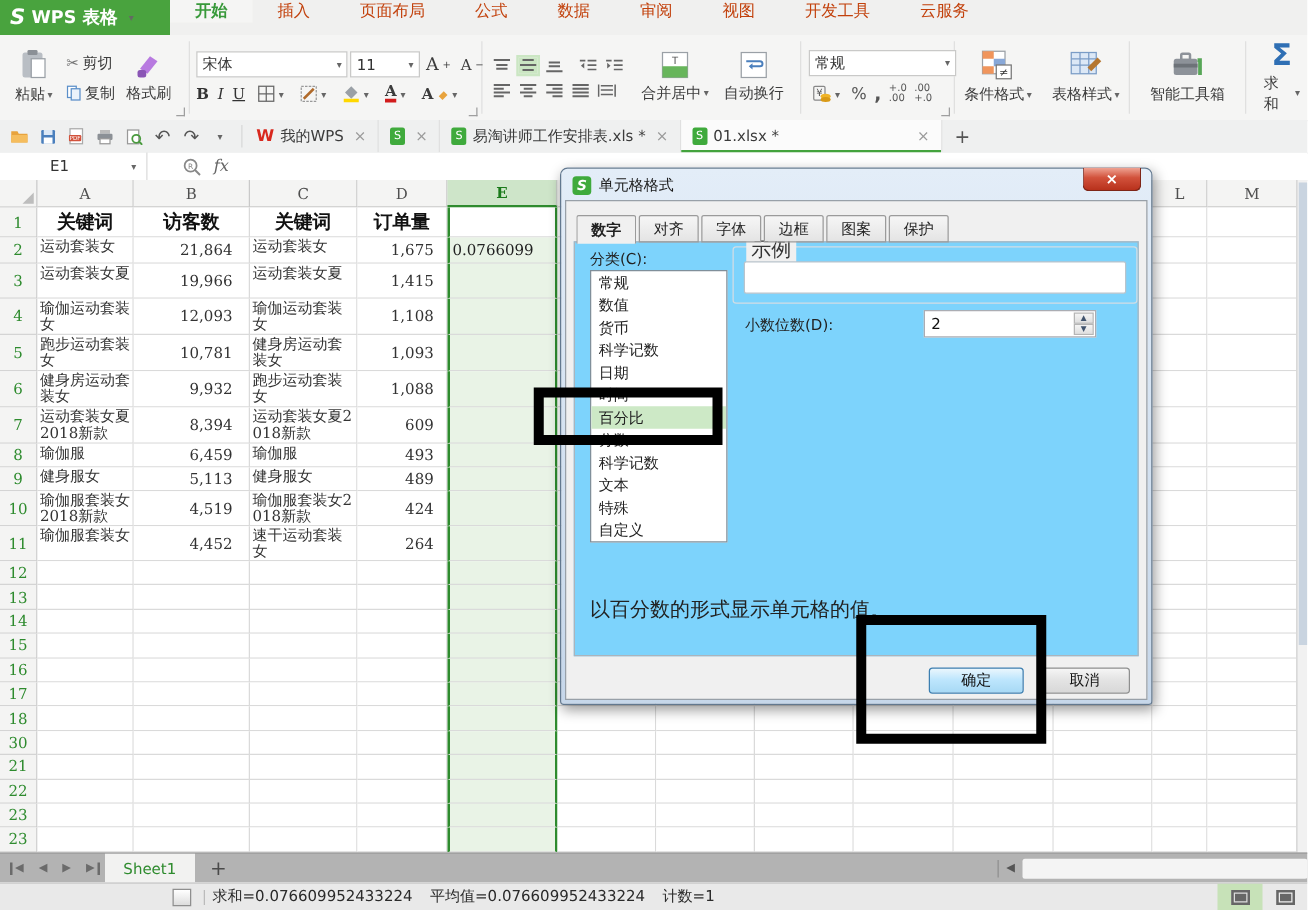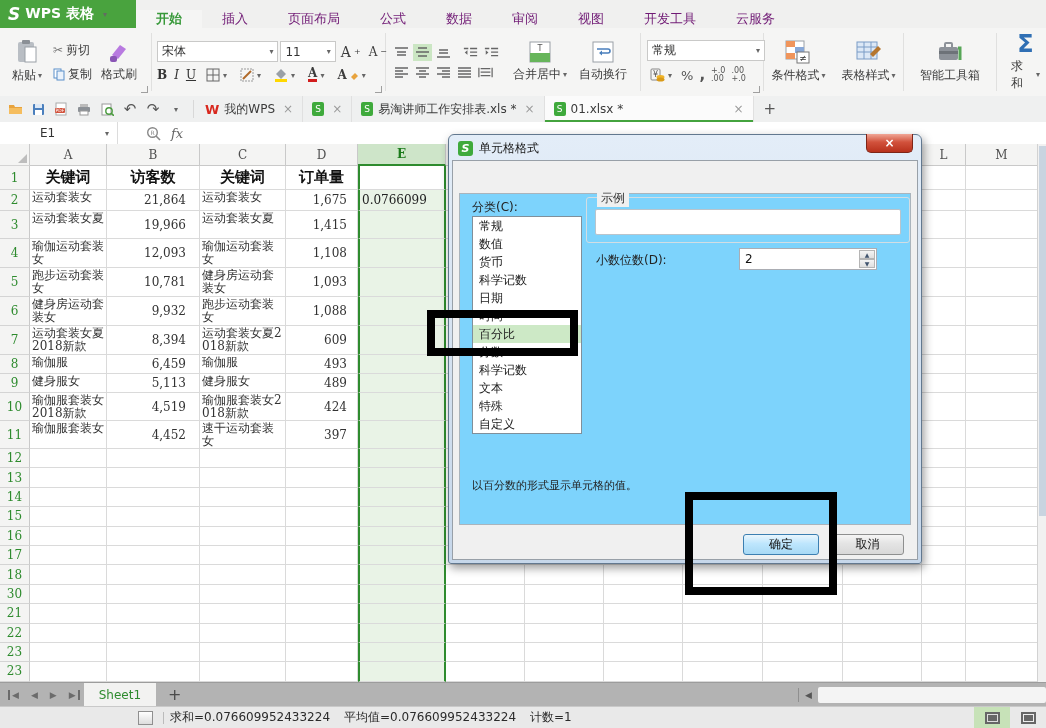--- a/index.html
+++ b/index.html
@@ -6,22 +6,22 @@
   body{width:1046px;height:728px;overflow:hidden;position:relative;background:#fff;
        font-family:"DejaVu Sans","Liberation Sans",sans-serif;font-size:12px;color:#333}
   .serif{font-family:"DejaVu Serif","Liberation Serif",serif}
 
   
   .titlebar{position:absolute;left:0;top:0;width:1046px;height:28px;background:#f0f0ef;display:flex}
   .logo{width:120px;background:#49a33e;color:#fff;display:flex;align-items:center;padding:0 8px;gap:5px;flex:0 0 auto}
   .logo-s{font-weight:bold;font-size:17px;font-style:italic}
   .logo-t{font-weight:bold;font-size:14px}
   .logo .caret{font-size:8px;margin-left:4px;opacity:.9}
-  .menutabs{display:flex;align-items:flex-end}
-  .mtab{padding:0 20px;display:flex;align-items:center;font-size:13px;color:#701a75}
+  .menutabs{display:flex;align-items:flex-start}
+  .mtab{padding:0 20px;display:flex;align-items:center;font-size:13px;color:#c2410c}
   .mtab.active{background:#f5f5f4;color:#38993a;font-weight:bold}
 
   
   .ribbon{position:absolute;left:0;top:28px;width:1046px;height:68px;background:#f5f5f4;border-bottom:1px solid #dadad9;display:flex}
   .rsep{width:1px;background:#e0e0df;margin:5px 0;flex:0 0 auto}
   .rgroup{position:relative;flex:0 0 auto;display:flex;align-items:center}
   .launcher{position:absolute;right:3px;bottom:3px;width:6px;height:6px;border-right:1px solid #9f9f9f;border-bottom:1px solid #9f9f9f}
   .tallbtn{display:flex;flex-direction:column;align-items:center;justify-content:center;gap:3px;padding:3px 6px;font-size:12px;color:#3c3c3c}
   .rrow{display:flex;align-items:center;gap:2px}
   .rcol{display:flex;flex-direction:column;justify-content:center;gap:5px}
@@ -112,28 +112,28 @@
   .dtabs{position:absolute;left:8px;top:11px;display:flex;z-index:2}
   .dtab{height:20px;padding:0 11px;display:flex;align-items:center;border:1px solid #9b9b9b;background:linear-gradient(#f6f6f6,#e4e4e4);
         margin-right:2px;font-size:12px;border-radius:2px 2px 0 0;color:#222}
   .dtab.active{background:#f0f0f0;height:22px;border-bottom:none;font-weight:bold}
   .dpanel{position:absolute;left:6px;right:6px;top:32px;height:330px;border:1px solid #aab4bc;background:#7dd3fc}
   .catlabel{position:absolute;left:12px;top:5px;font-size:12px;color:#222}
   .listbox{position:absolute;left:12px;top:22px;width:110px;height:218px;background:#fff;border:1px solid #808f9a;box-sizing:border-box;overflow:hidden}
   .litem{height:18px;line-height:18px;padding-left:6px;font-size:12px;color:#222}
   .litem.sel{background:#cde9c6}
   .sample{position:absolute;left:126px;top:3px;width:322px;height:44px;border:1px solid #d3dde3;border-radius:3px}
-  .samplelegend{position:absolute;left:10px;top:-8px;background:#f0f0f0;padding:0 4px;font-size:12px;color:#333}
+  .samplelegend{position:absolute;left:10px;top:-8px;background:#f0f0f0;padding:0 4px;font-size:16px;color:#333}
   .samplebox{position:absolute;left:8px;right:8px;top:11px;height:24px;background:#fff;border:1px solid #b9c4cc;border-radius:2px}
   .declabel{position:absolute;left:136px;top:58px;font-size:12px;color:#222}
   .spinner{position:absolute;left:279px;top:54px;width:138px;height:22px;background:#fff;border:1px solid #abadb3;box-sizing:border-box}
   .spinval{position:absolute;left:5px;top:3px;font-size:12px;color:#111}
   .spinbtns{position:absolute;right:1px;top:1px;bottom:1px;width:16px;display:flex;flex-direction:column}
   .spb{flex:1;background:linear-gradient(#f4f4f4,#dfdfdf);border:1px solid #b5b5b5;display:flex;align-items:center;justify-content:center;font-size:6px;color:#41546e}
-  .desc{position:absolute;left:12px;top:284px;font-size:11px;color:#222}
+  .desc{position:absolute;left:12px;top:284px;font-size:16px;color:#222}
   .dbtns{position:absolute;left:0;right:0;top:373px;height:21px}
   .btn{position:absolute;height:21px;box-sizing:border-box;border-radius:3px;display:flex;align-items:center;justify-content:center;font-size:12px;color:#111}
   .btn.ok{left:290px;width:76px;border:1px solid #3c7fb1;background:linear-gradient(#eaf6fd,#bee6fd 45%,#a7d9f5)}
   .btn.cancel{left:378px;width:73px;border:1px solid #8e8f8f;background:linear-gradient(#f5f5f5,#e4e4e4 45%,#d8d8d8)}
 
   
   .annot{position:absolute;border:8px solid #000;box-sizing:border-box;z-index:30}
   #rect1{left:427px;top:310px;width:151px;height:46px}
   #rect2{left:685px;top:492px;width:152px;height:103px}
 </style>
@@ -673,21 +673,21 @@
       <div class="c cK"></div>
       <div class="c cL"></div>
       <div class="c cM"></div>
   </div>
 
   <div class="grow rh3">
     <div class="rn">11</div>
     <div class="c cA t">瑜伽服套装女</div>
     <div class="c cB n">4,452</div>
     <div class="c cC t">速干运动套装女</div>
-    <div class="c cD n nd">397</div>
+    <div class="c cD n nd">264</div>
     <div class="c cE ce"></div>
     <div class="c cF"></div>
       <div class="c cG"></div>
       <div class="c cH"></div>
       <div class="c cI"></div>
       <div class="c cJ"></div>
       <div class="c cK"></div>
       <div class="c cL"></div>
       <div class="c cM"></div>
   </div>
@@ -893,20 +893,28 @@
 <div class="dlg">
   <div class="dlg-frame"></div>
   <div class="dlg-titlebar">
     <span class="dlgS">S</span>
     <span>单元格格式</span>
   </div>
   <div class="dlg-close">
       <span>×</span>
     </div>
   <div class="dlg-body">
+    <div class="dtabs">
+      <div class="dtab active">数字</div>
+      <div class="dtab">对齐</div>
+      <div class="dtab">字体</div>
+      <div class="dtab">边框</div>
+      <div class="dtab">图案</div>
+      <div class="dtab">保护</div>
+    </div>
     <div class="dpanel">
       <div class="catlabel">分类(C):</div>
       <div class="listbox">
         <div class="litem">常规</div>
         <div class="litem">数值</div>
         <div class="litem">货币</div>
         <div class="litem">科学记数</div>
         <div class="litem">日期</div>
         <div class="litem">时间</div>
         <div class="litem sel">百分比</div>

